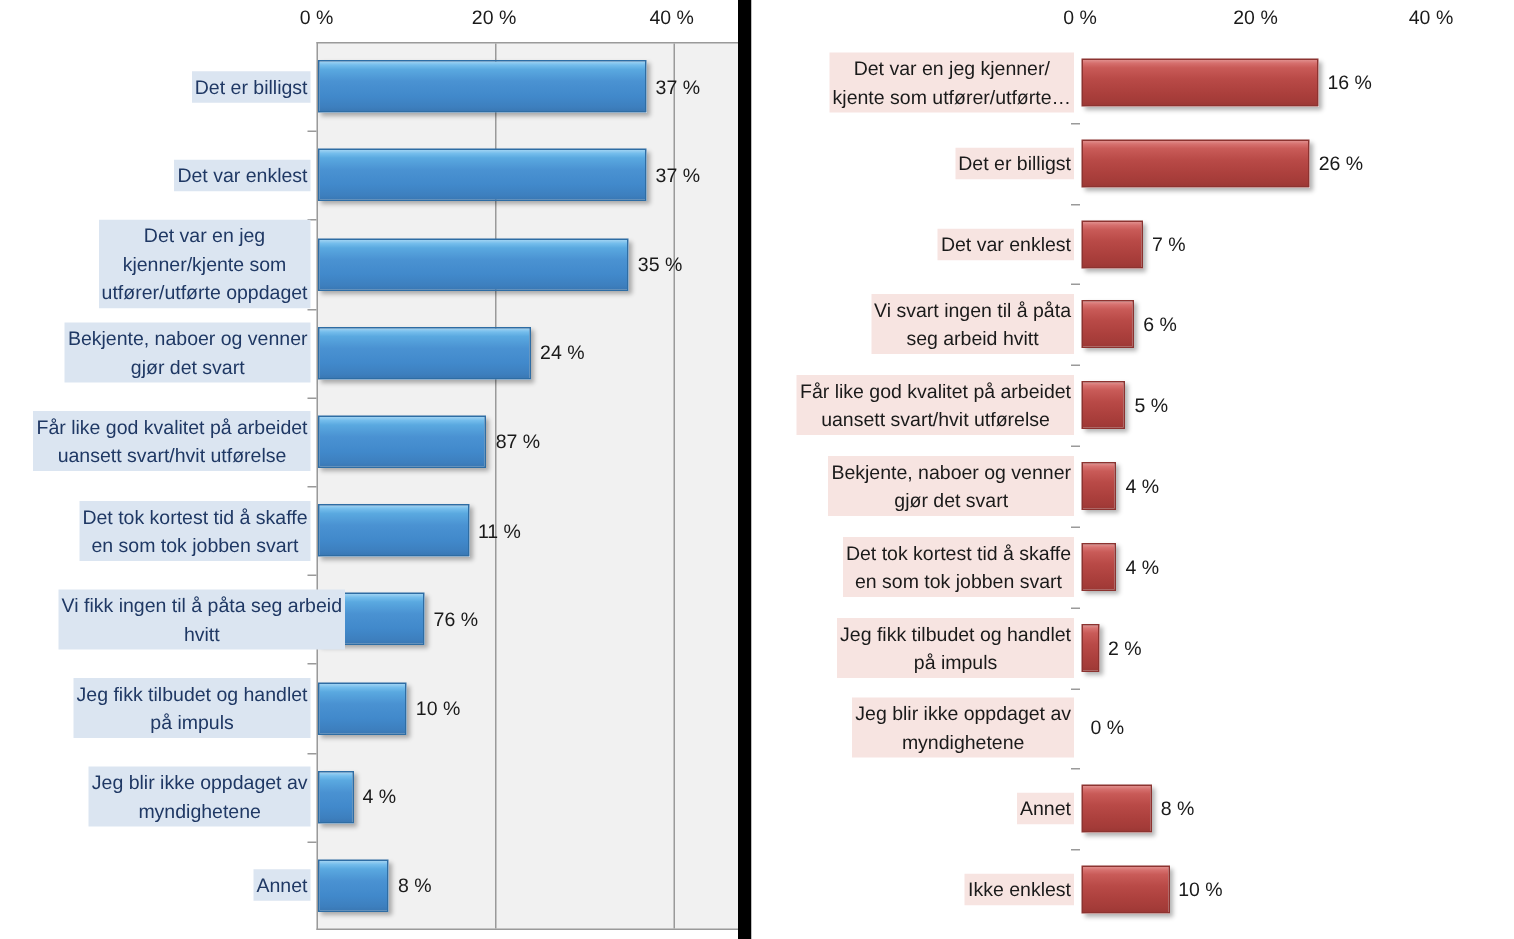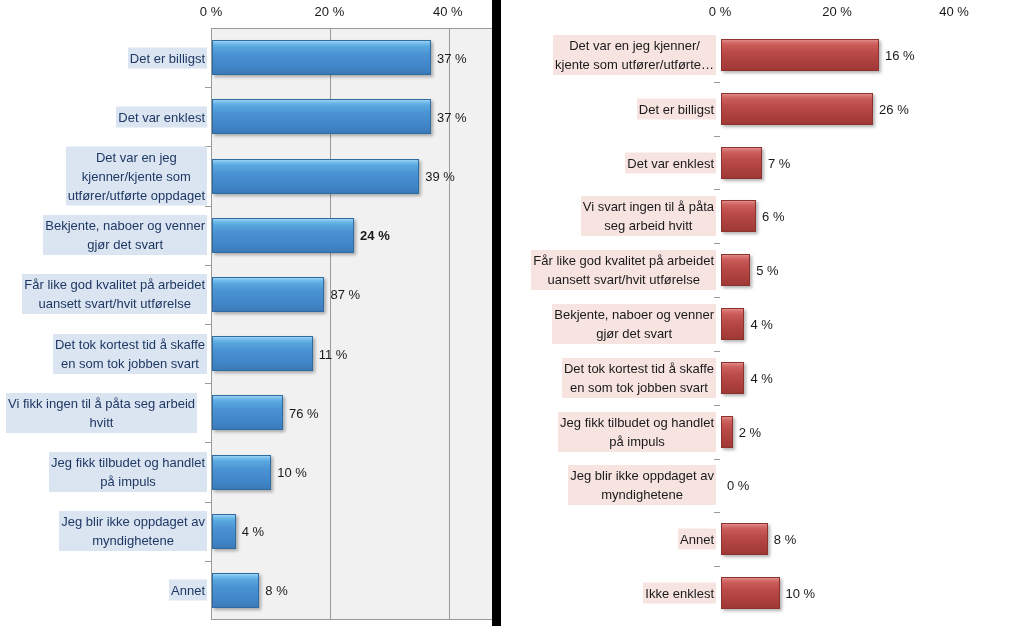--- a/index.html
+++ b/index.html
@@ -117,43 +117,43 @@
     <div id="left-overlay">
         <div class="bar bar-blue" style="left: 212px; top: 40.1px; width: 219.04px; height: 35px;"></div>
         <div class="value-label" style="left: 437.04px; top: 57.6px;">37 %</div>
         <div class="cat-label cat-left" style="left: 0px; width: 207px; top: 57.6px;"><span>Det er billigst</span></div>
         <div class="catTick" style="left: 205px; top: 87.2px;"></div>
         <div class="bar bar-blue" style="left: 212px; top: 99.3px; width: 219.04px; height: 35px;"></div>
         <div class="value-label" style="left: 437.04px; top: 116.8px;">37 %</div>
         <div class="cat-label cat-left" style="left: 0px; width: 207px; top: 116.8px;"><span>Det var enklest</span></div>
         <div class="catTick" style="left: 205px; top: 146.4px;"></div>
         <div class="bar bar-blue" style="left: 212px; top: 158.5px; width: 207.2px; height: 35px;"></div>
-        <div class="value-label" style="left: 425.2px; top: 176px;">39 %</div>
+        <div class="value-label" style="left: 425.2px; top: 176px;">35 %</div>
         <div class="cat-label cat-left" style="left: 0px; width: 207px; top: 176px;"><span>Det var en jeg
 kjenner/kjente som
 utfører/utførte oppdaget</span></div>
         <div class="catTick" style="left: 205px; top: 205.6px;"></div>
         <div class="bar bar-blue" style="left: 212px; top: 217.7px; width: 142.08px; height: 35px;"></div>
-        <div class="value-label" style="left: 360.08px; top: 235.2px; font-weight: bold;">24 %</div>
+        <div class="value-label" style="left: 360.08px; top: 235.2px;">24 %</div>
         <div class="cat-label cat-left" style="left: 0px; width: 207px; top: 235.2px;"><span>Bekjente, naboer og venner
 gjør det svart</span></div>
         <div class="catTick" style="left: 205px; top: 264.8px;"></div>
         <div class="bar bar-blue" style="left: 212px; top: 276.9px; width: 112.48px; height: 35px;"></div>
         <div class="value-label" style="left: 330.48px; top: 294.4px;">87 %</div>
         <div class="cat-label cat-left" style="left: 0px; width: 207px; top: 294.4px;"><span>Får like god kvalitet på arbeidet
 uansett svart/hvit utførelse</span></div>
         <div class="catTick" style="left: 205px; top: 324px;"></div>
         <div class="bar bar-blue" style="left: 212px; top: 336.1px; width: 100.64px; height: 35px;"></div>
         <div class="value-label" style="left: 318.64px; top: 353.6px;">11 %</div>
         <div class="cat-label cat-left" style="left: 0px; width: 207px; top: 353.6px;"><span>Det tok kortest tid å skaffe
 en som tok jobben svart</span></div>
         <div class="catTick" style="left: 205px; top: 383.2px;"></div>
         <div class="bar bar-blue" style="left: 212px; top: 395.3px; width: 71.04px; height: 35px;"></div>
         <div class="value-label" style="left: 289.04px; top: 412.8px;">76 %</div>
-        <div class="cat-label cat-left" style="left: 0px; width: 197px; top: 412.8px; justify-content: flex-end;"><span>Vi fikk ingen til å påta seg arbeid
+        <div class="cat-label cat-left" style="left: 0px; width: 230px; top: 412.8px; justify-content: flex-end;"><span>Vi fikk ingen til å påta seg arbeid
 hvitt</span></div>
         <div class="catTick" style="left: 205px; top: 442.4px;"></div>
         <div class="bar bar-blue" style="left: 212px; top: 454.5px; width: 59.2px; height: 35px;"></div>
         <div class="value-label" style="left: 277.2px; top: 472px;">10 %</div>
         <div class="cat-label cat-left" style="left: 0px; width: 207px; top: 472px;"><span>Jeg fikk tilbudet og handlet
 på impuls</span></div>
         <div class="catTick" style="left: 205px; top: 501.6px;"></div>
         <div class="bar bar-blue" style="left: 212px; top: 513.7px; width: 23.68px; height: 35px;"></div>
         <div class="value-label" style="left: 241.68px; top: 531.2px;">4 %</div>
         <div class="cat-label cat-left" style="left: 0px; width: 207px; top: 531.2px;"><span>Jeg blir ikke oppdaget av

